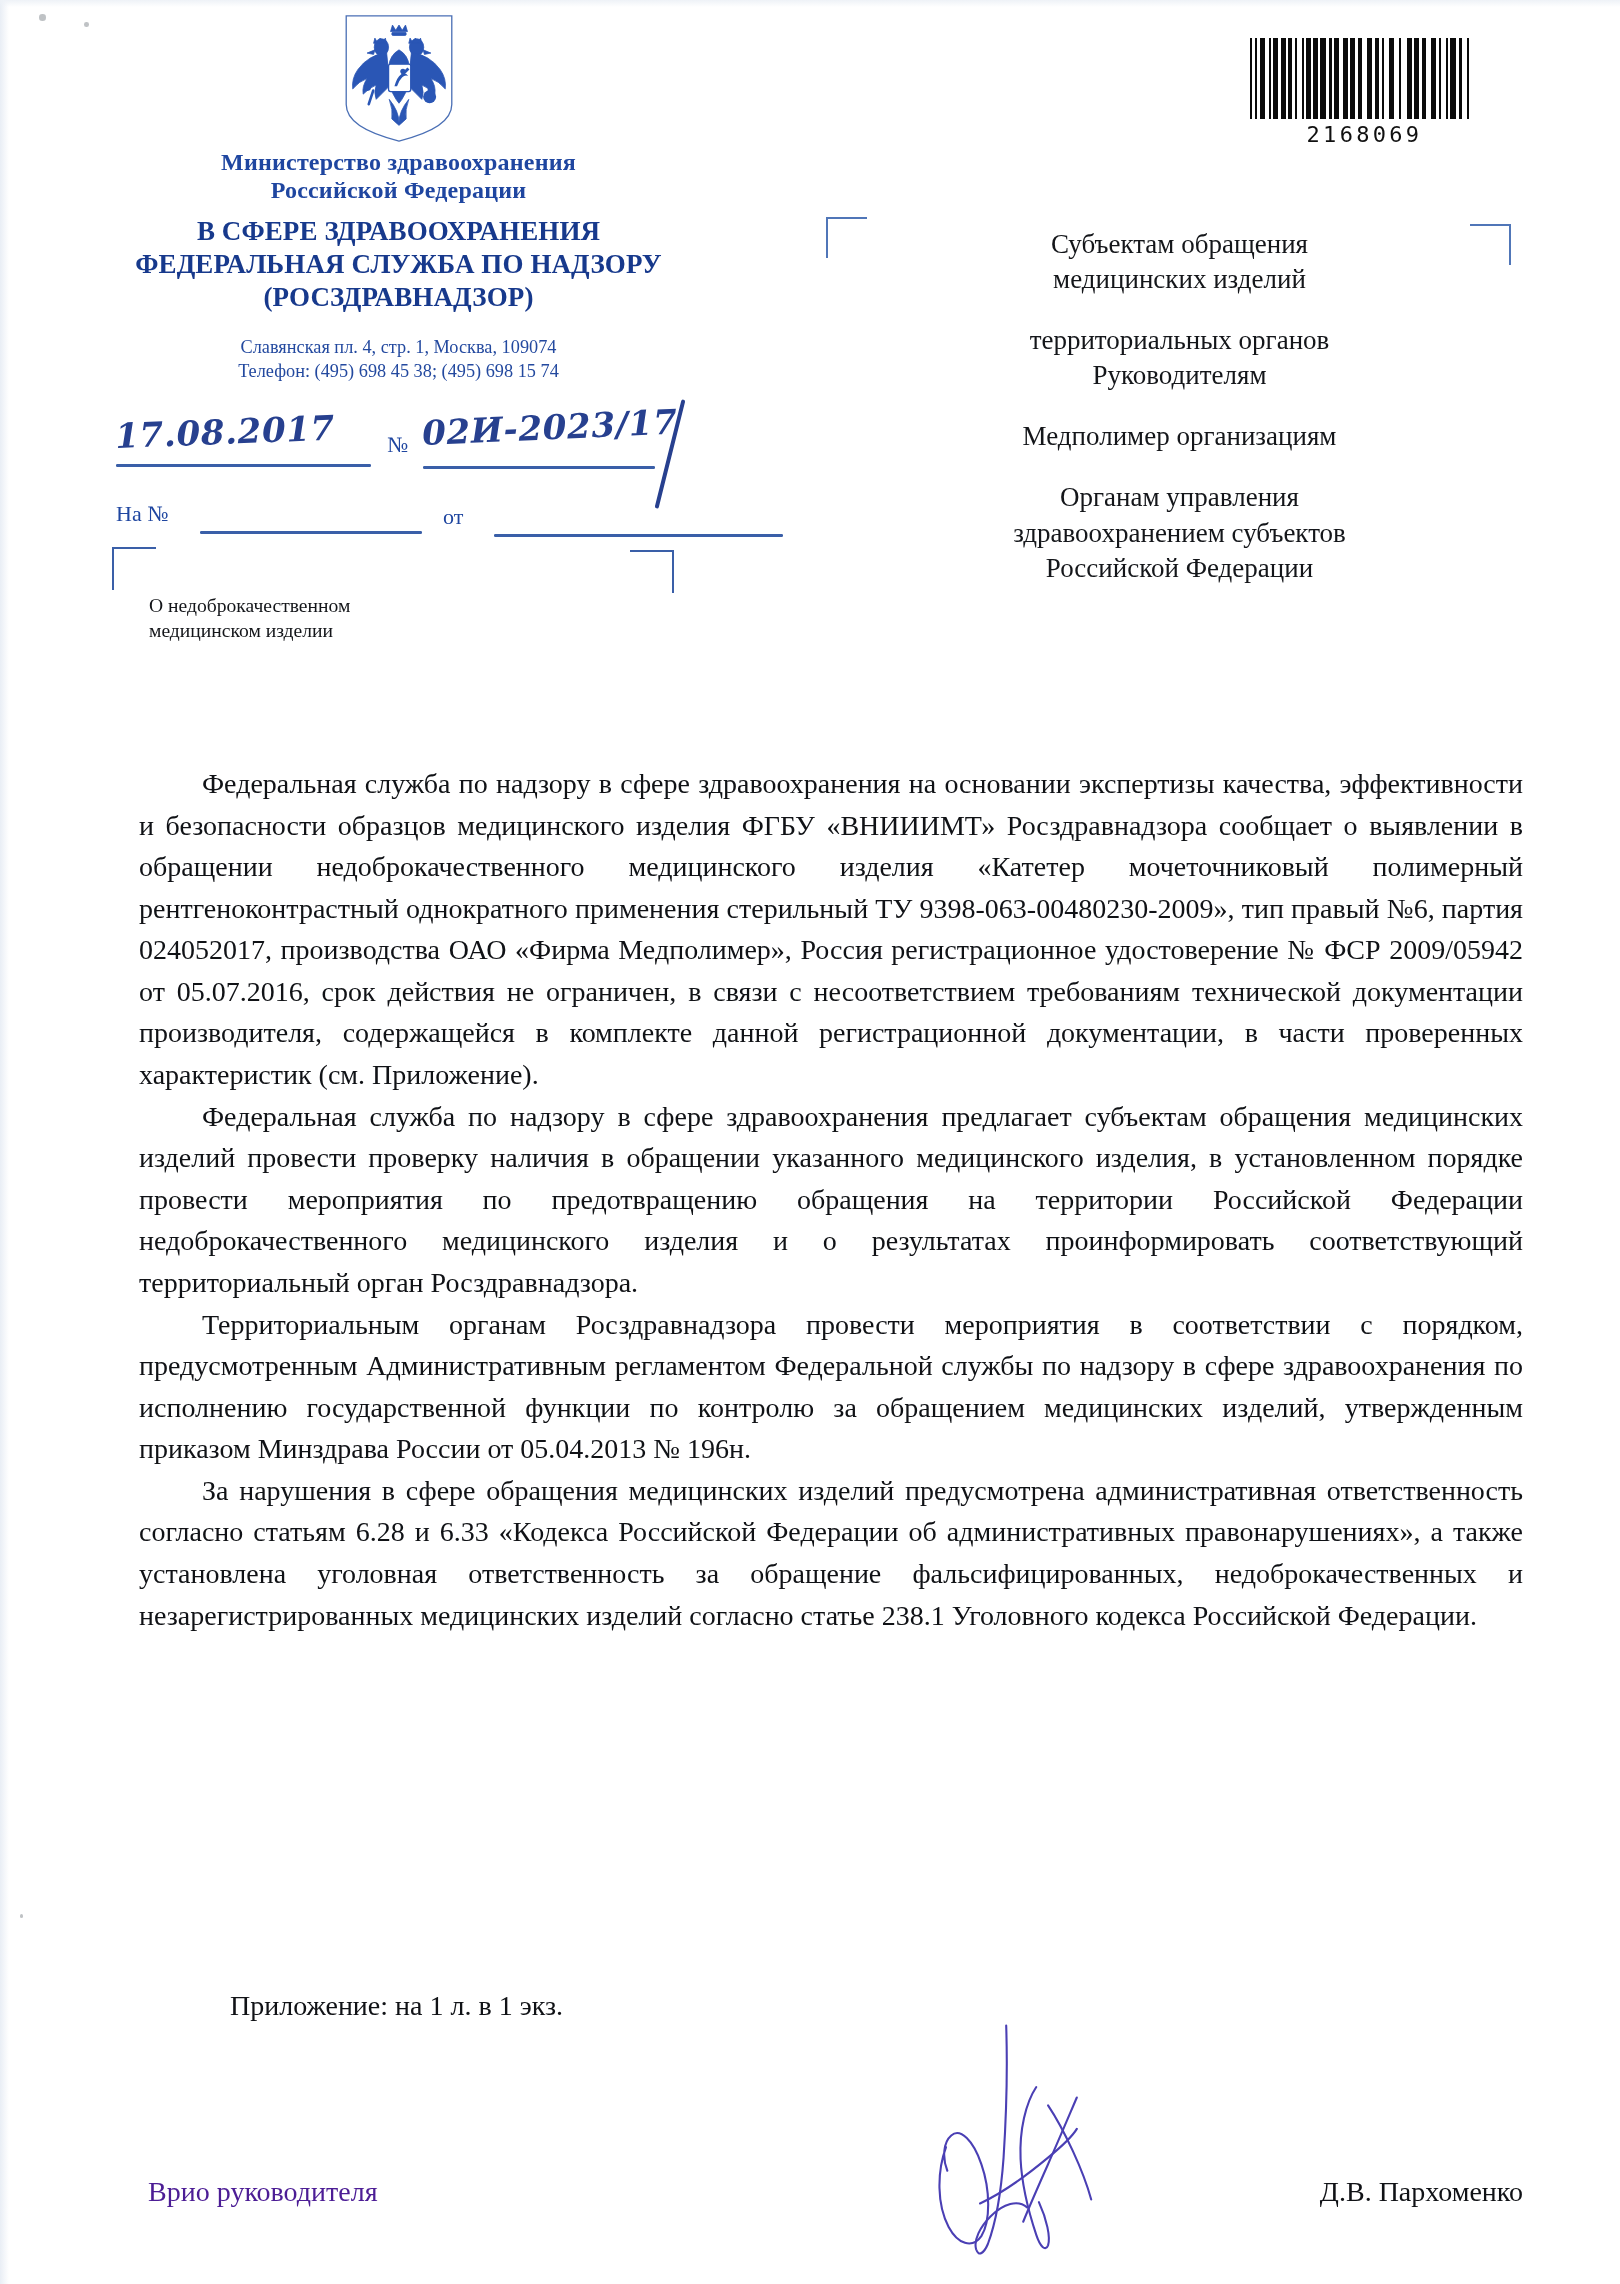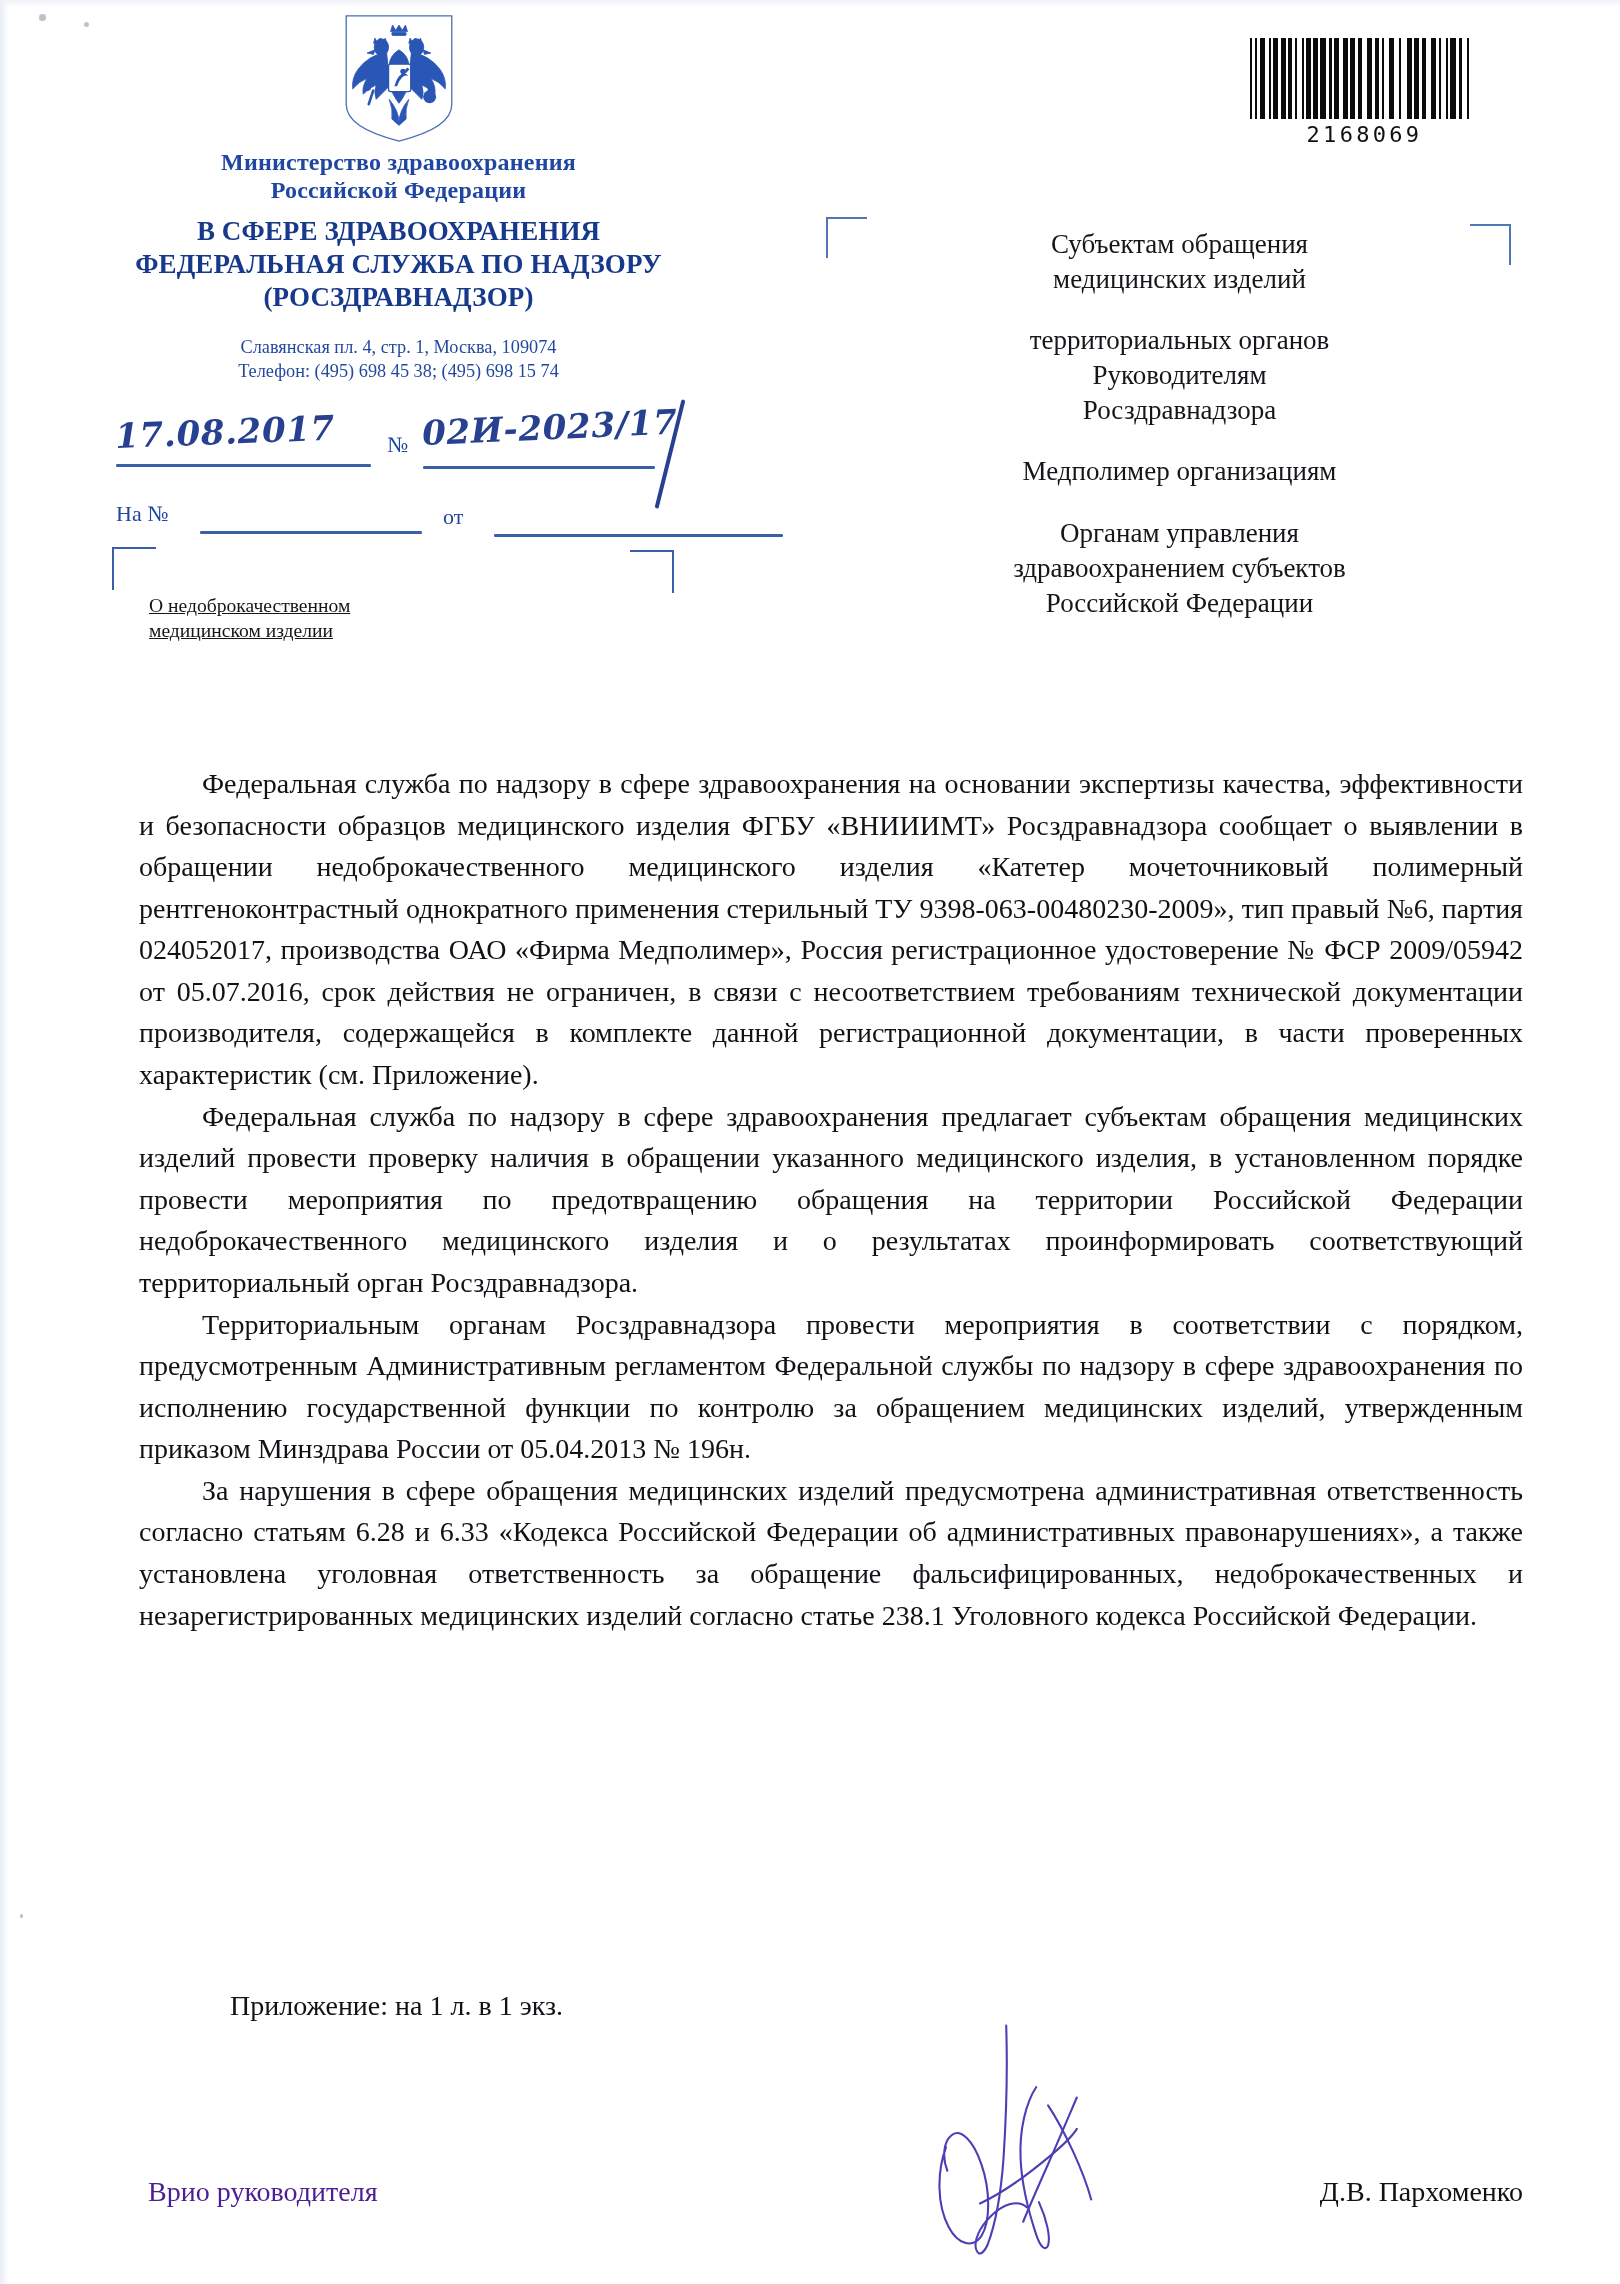--- a/index.html
+++ b/index.html
@@ -175,21 +175,20 @@
   .brk-tl { left: 0; top: 0; border-width: 2.6px 0 0 2.6px; }
   .brk-tr { right: 0; top: 2.6px; border-width: 2.6px 2.6px 0 0; }
   .subject-text {
     position: absolute;
     left: 37px;
     top: 46px;
     font-size: 19.6px;
     line-height: 1.30;
     color: #14161a;
     font-family: "Liberation Serif", "DejaVu Serif", serif;
-    text-decoration: underline;
   }
 
   
   .barcode-block {
     position: absolute;
     left: 1243px;
     top: 38px;
     width: 243px;
     text-align: center;
   }
@@ -475,21 +474,20 @@
     <div class="rbrk rbrk-tl"></div>
     <div class="rbrk rbrk-tr"></div>
     <div class="rcpt-list" id="recipients-list">
         <div class="rcpt">
           <div>Субъектам обращения</div>
           <div>медицинских изделий</div>
         </div>
         <div class="rcpt">
           <div>территориальных органов</div>
           <div>Руководителям</div>
-          <div>Росздравнадзора</div>
         </div>
         <div class="rcpt">
           <div>Медполимер организациям</div>
         </div>
         <div class="rcpt">
           <div>Органам управления</div>
           <div>здравоохранением субъектов</div>
           <div>Российской Федерации</div>
         </div>
       </div>

